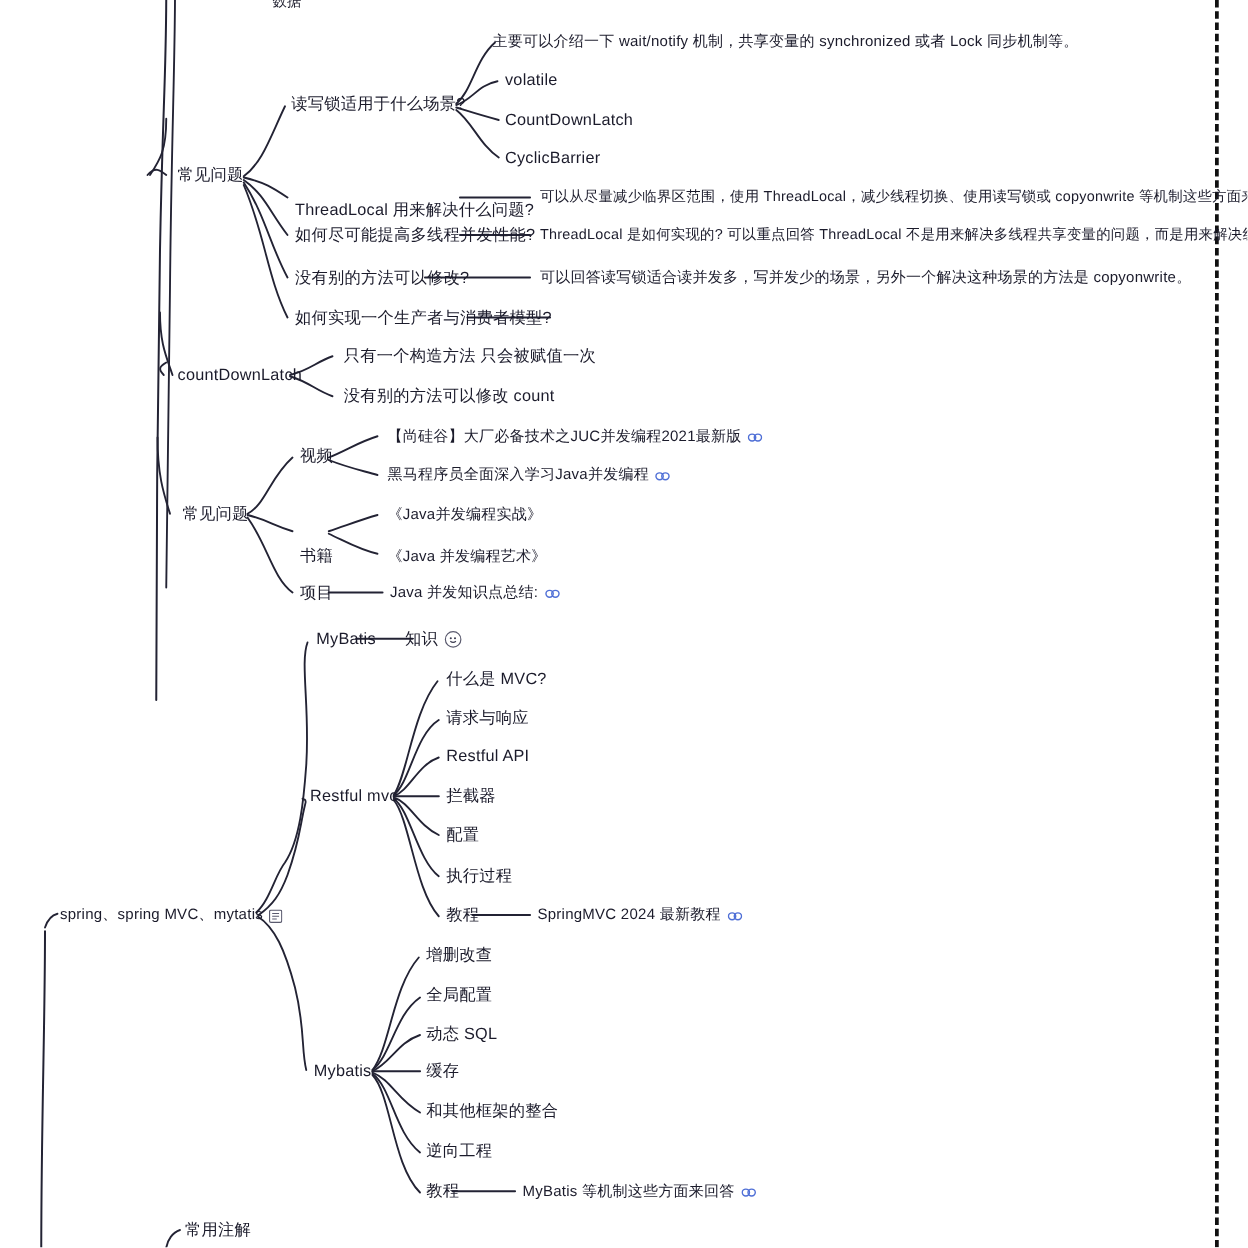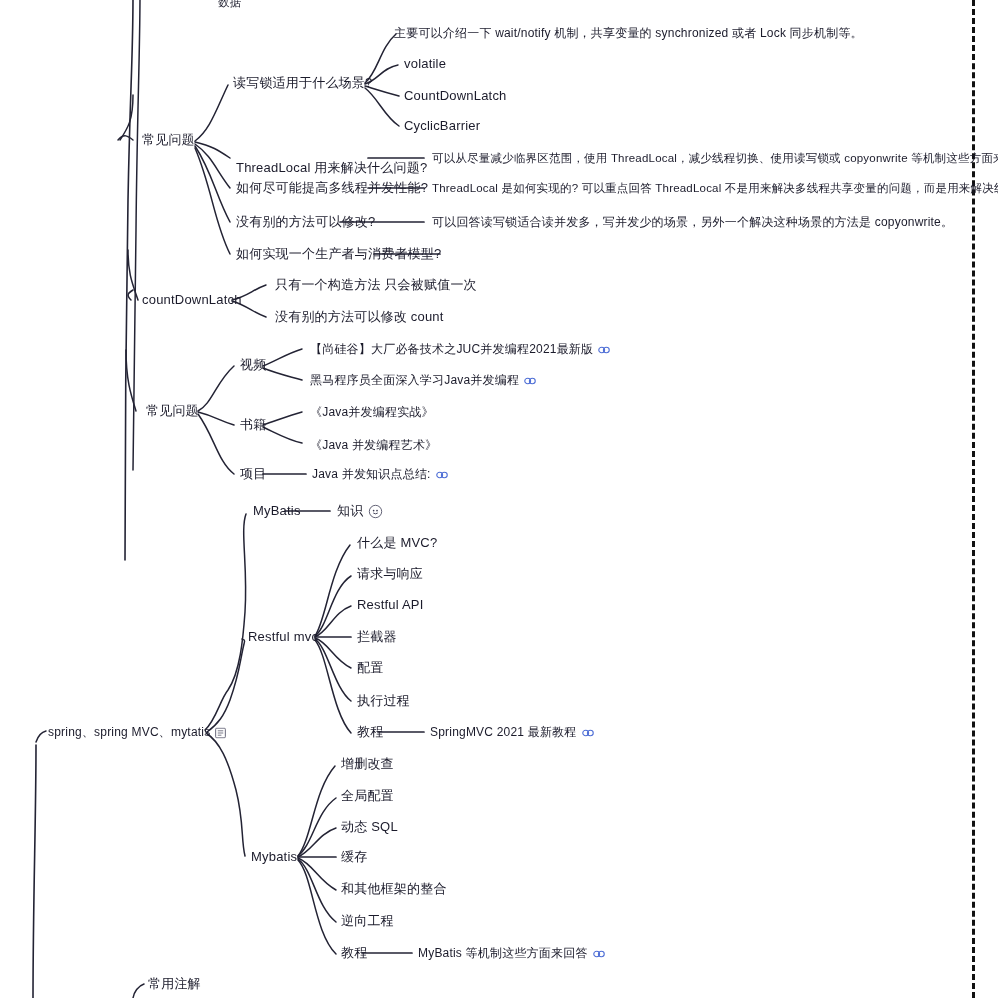--- a/index.html
+++ b/index.html
@@ -242,21 +242,21 @@
     <span class="link-icon">
       <svg width="12" height="9" viewBox="0 0 14 10">
           <g fill="none" stroke="#4f6fd6" stroke-width="1.3">
             <ellipse cx="4.3" cy="5" rx="3.4" ry="3.2"></ellipse>
             <ellipse cx="9.7" cy="5" rx="3.4" ry="3.2"></ellipse>
           </g>
         </svg>
     </span>
   </div>
 
-  <div class="node" style="left:240px; top:425px">
+  <div class="node" style="left:240px; top:445px">
     <span class="txt">书籍</span>
   </div>
   <div class="node small" style="left:310px; top:412px">
     <span class="txt">《Java并发编程实战》</span>
   </div>
   <div class="node small" style="left:310px; top:445px">
     <span class="txt">《Java 并发编程艺术》</span>
   </div>
 
   <div class="node" style="left:240px; top:474px">
@@ -282,21 +282,21 @@
           <line x1="3" y1="3.6" x2="9" y2="3.6" stroke="#5a5a6e" stroke-width="0.9"></line>
           <line x1="3" y1="6" x2="9" y2="6" stroke="#5a5a6e" stroke-width="0.9"></line>
           <line x1="3" y1="8.4" x2="7" y2="8.4" stroke="#5a5a6e" stroke-width="0.9"></line>
         </svg>
     </span>
   </div>
 
   <div class="node" style="left:253px; top:511px">
     <span class="txt">MyBatis</span>
   </div>
-  <div class="node" style="left:337px; top:511px">
+  <div class="node" style="left:324px; top:511px">
     <span class="txt">知识</span>
     <span class="circle-icon">
       <svg width="15" height="15" viewBox="0 0 16 16">
           <circle cx="8" cy="8" r="6.6" fill="none" stroke="#5a5a6e" stroke-width="1"></circle>
           <circle cx="6" cy="7" r="0.9" fill="#3b3b50"></circle>
           <circle cx="9.6" cy="7" r="0.9" fill="#3b3b50"></circle>
           <path d="M5.6 9.6 Q8 11.4 10.4 9.6" fill="none" stroke="#3b3b50" stroke-width="1"></path>
         </svg>
     </span>
   </div>
@@ -319,21 +319,21 @@
   <div class="node" style="left:357px; top:668px">
     <span class="txt">配置</span>
   </div>
   <div class="node" style="left:357px; top:701px">
     <span class="txt">执行过程</span>
   </div>
   <div class="node" style="left:357px; top:732px">
     <span class="txt">教程</span>
   </div>
   <div class="node small" style="left:430px; top:732px">
-    <span class="txt">SpringMVC 2021 最新教程</span>
+    <span class="txt">SpringMVC 2024 最新教程</span>
     <span class="link-icon">
       <svg width="12" height="9" viewBox="0 0 14 10">
           <g fill="none" stroke="#4f6fd6" stroke-width="1.3">
             <ellipse cx="4.3" cy="5" rx="3.4" ry="3.2"></ellipse>
             <ellipse cx="9.7" cy="5" rx="3.4" ry="3.2"></ellipse>
           </g>
         </svg>
     </span>
   </div>
 

